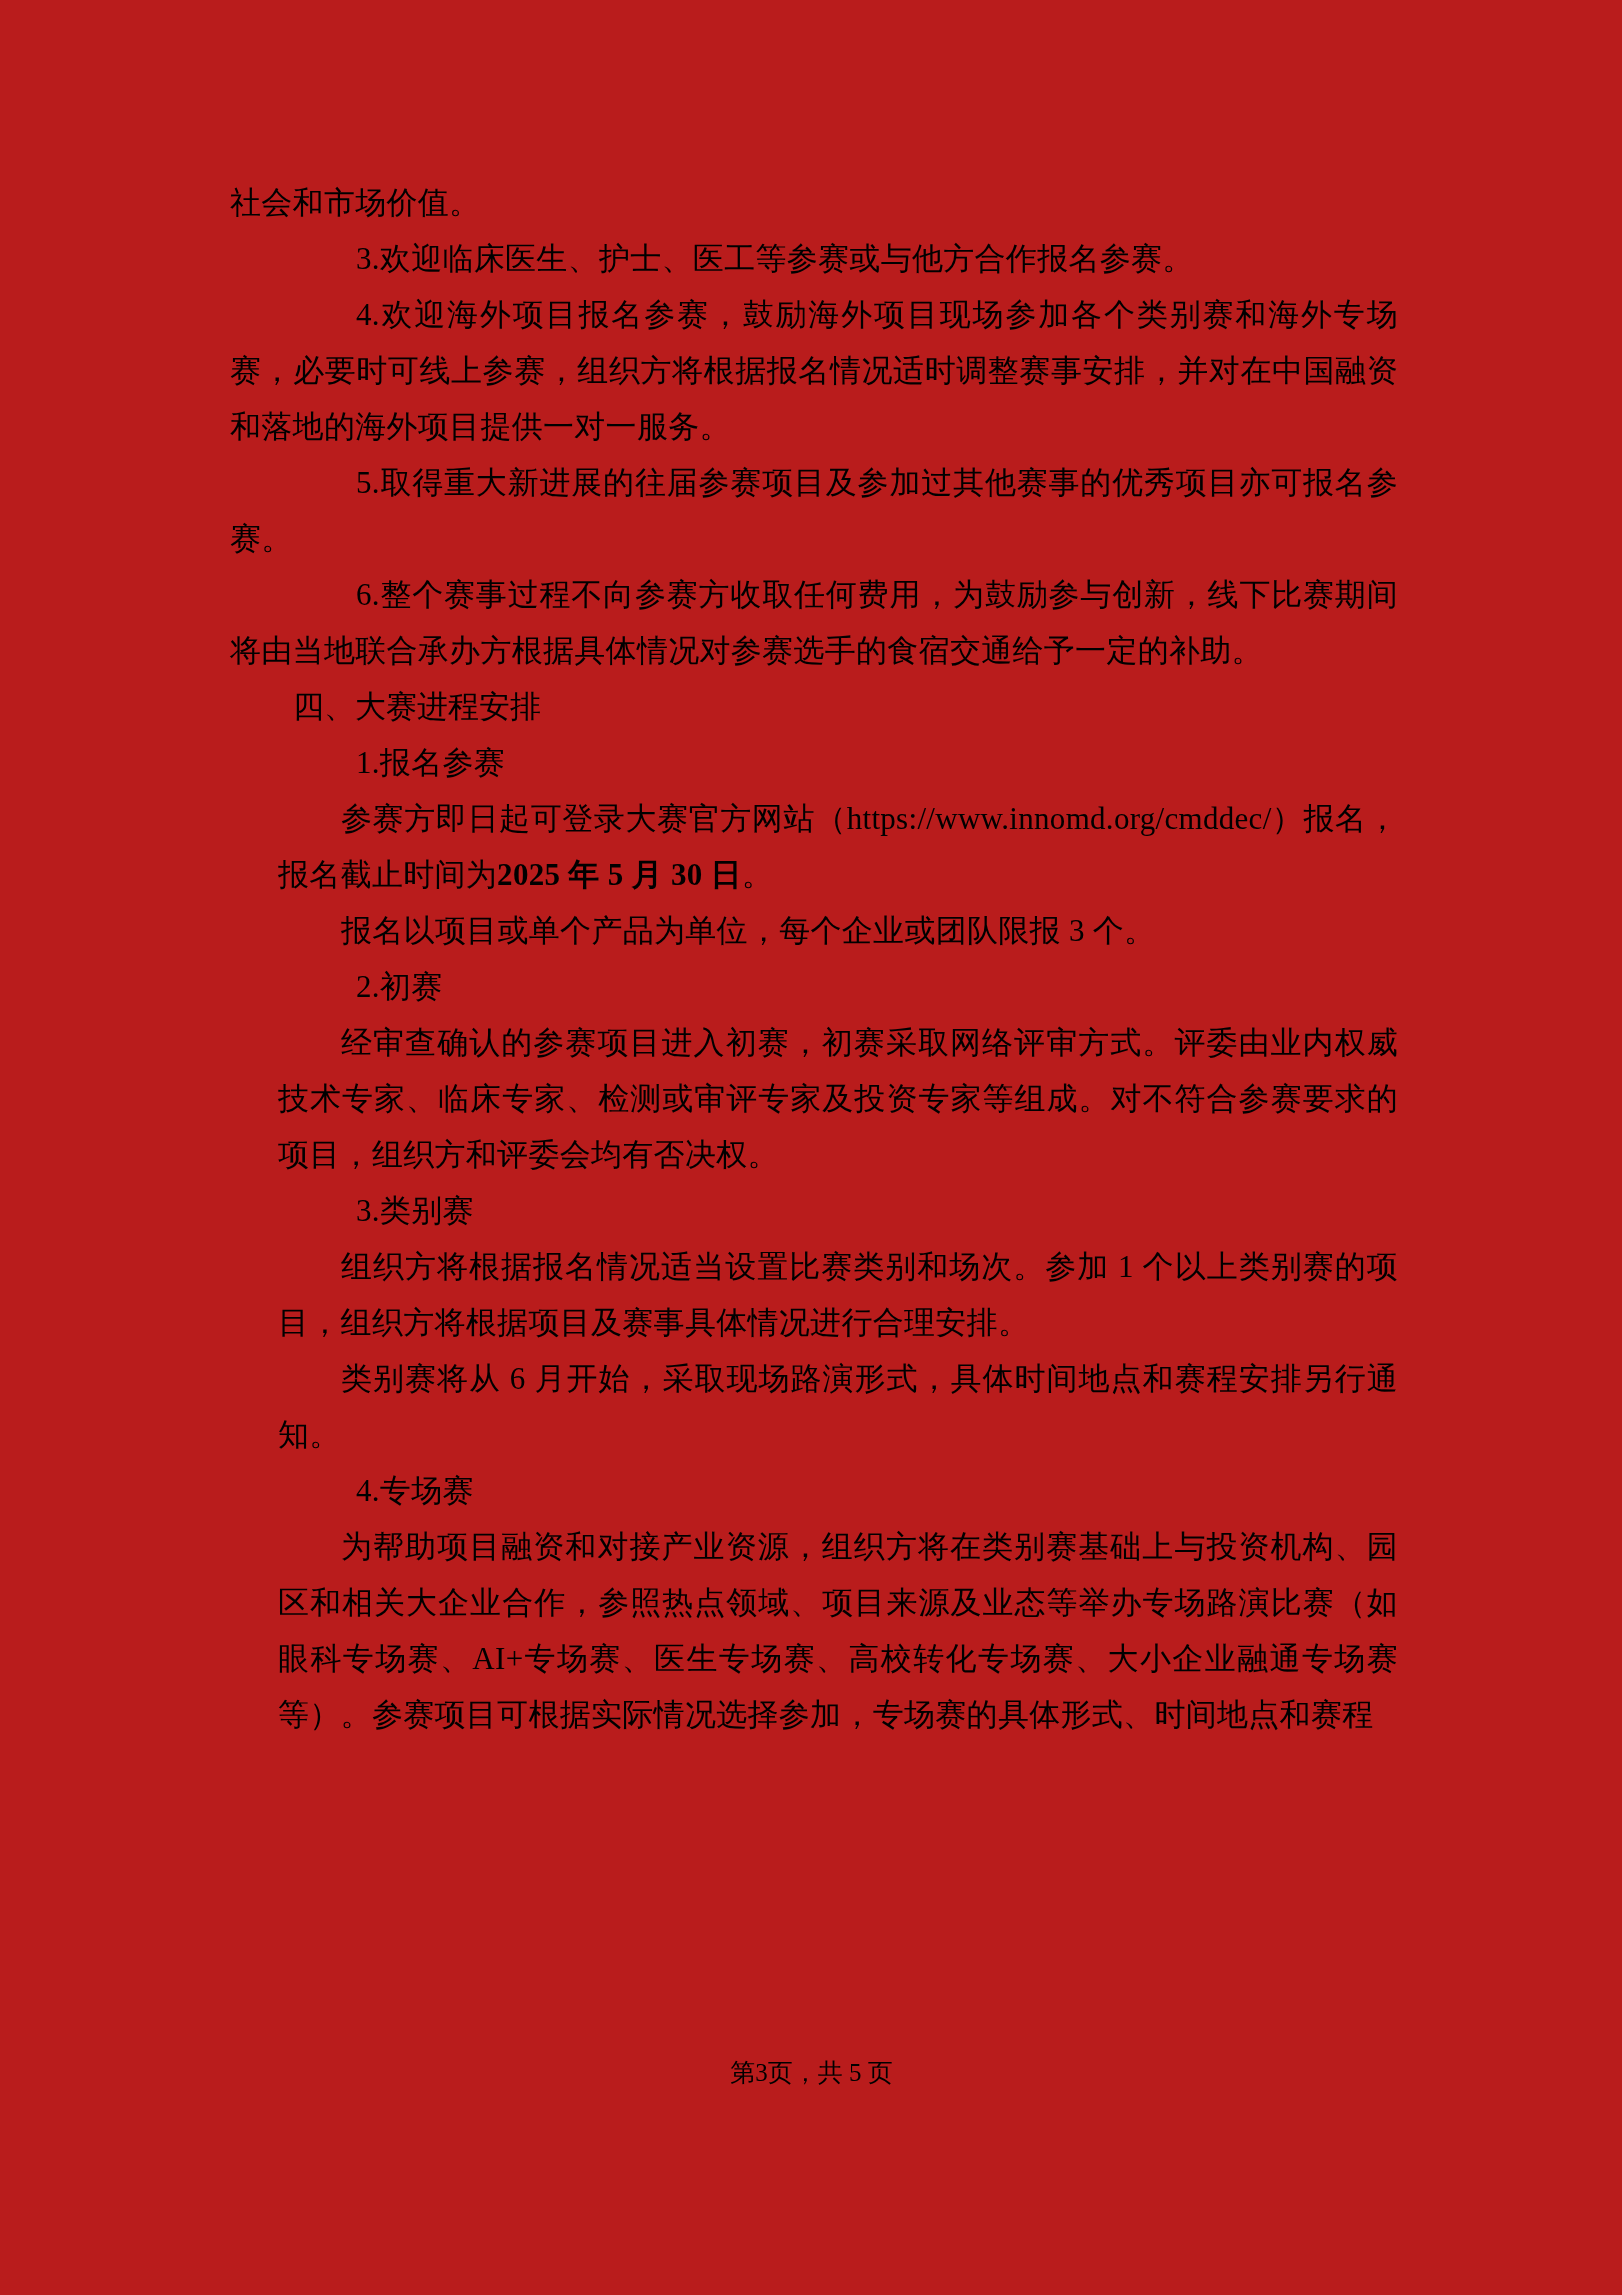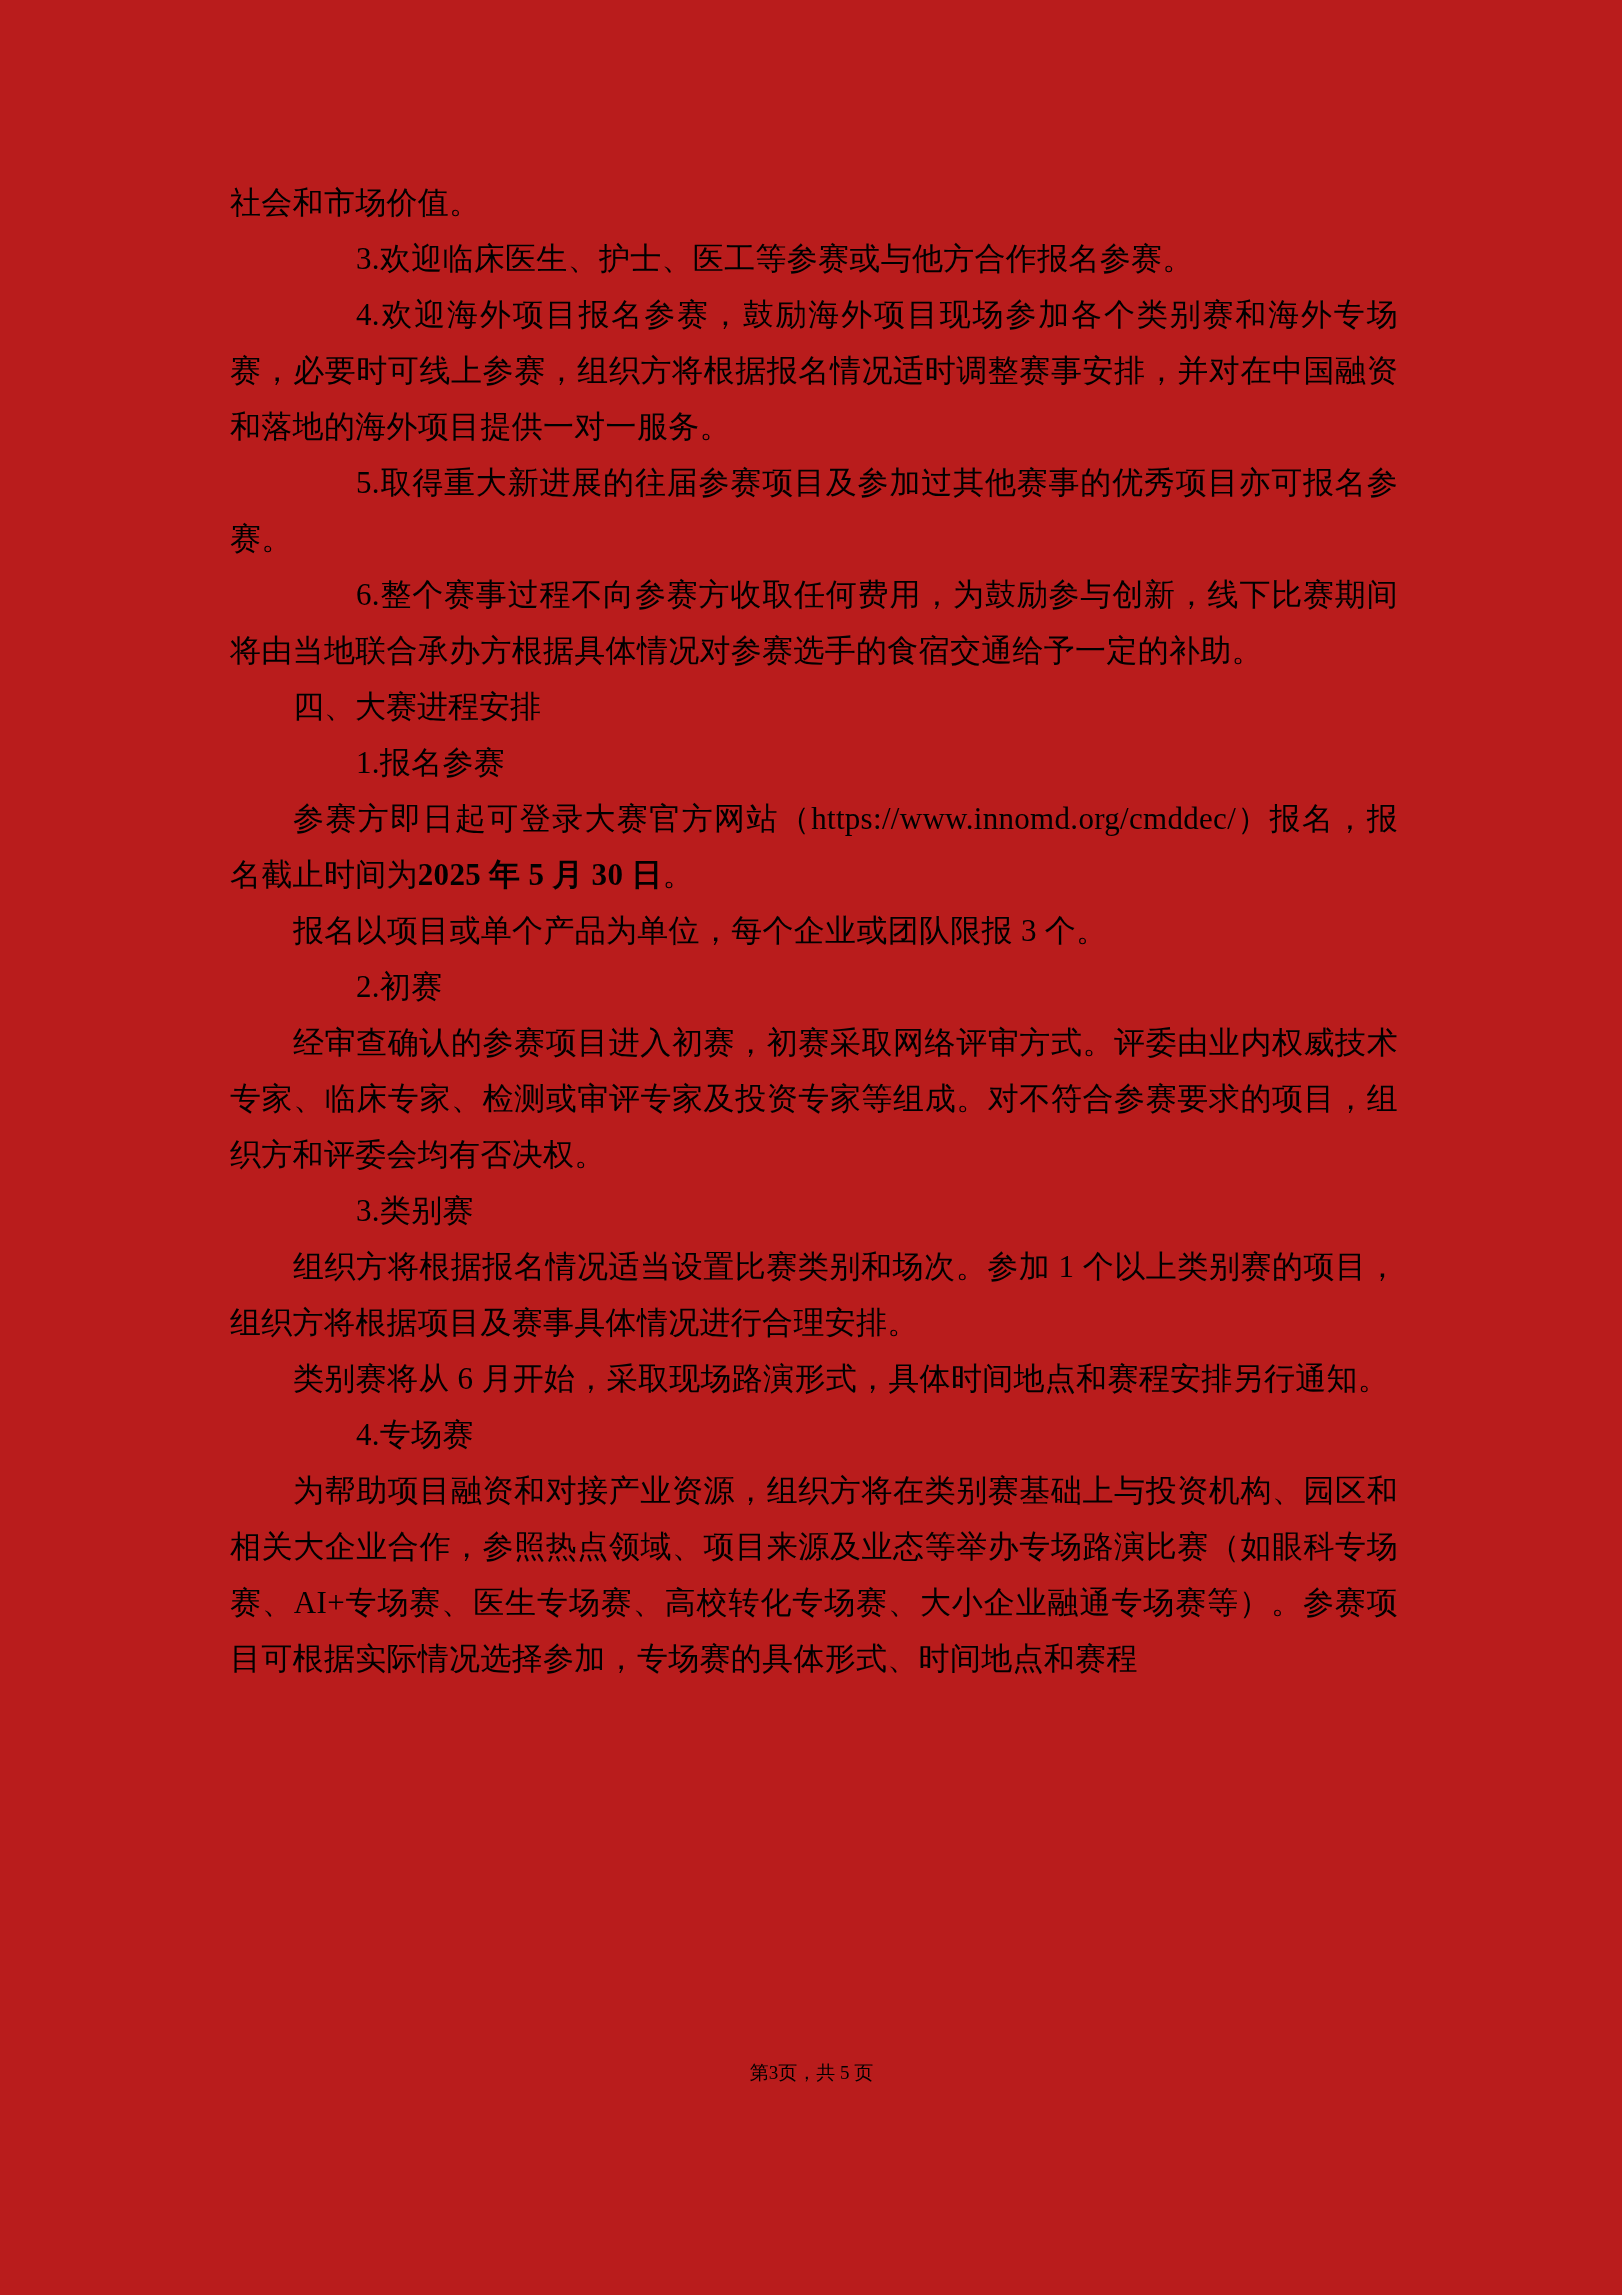--- a/index.html
+++ b/index.html
@@ -25,20 +25,21 @@
   .para {
     font-size: 31px;
     line-height: 56px;
     letter-spacing: 0.3px;
     margin: 0 0 0 0;
     text-align: justify;
     text-justify: inter-ideograph;
   }
   .indent {
     text-indent: 63px;
+    margin-left: 48px;
   }
   .indent-num {
     text-indent: 63px;
     font-family: Liberation Serif, serif;
   }
   .heading {
     font-size: 31px;
     line-height: 56px;
     font-weight: normal;
     text-indent: 63px;
@@ -50,21 +51,21 @@
   }
   .bold {
     font-weight: bold;
   }
   .footer {
     position: absolute;
     left: 0;
     right: 0;
     top: 2056px;
     text-align: center;
-    font-size: 19px;
+    font-size: 25px;
     line-height: 33px;
     color: #000000;
     font-family: "Liberation Serif", "DejaVu Serif", serif;
   }
 </style>
 </head>
 <body>
 
 <div class="page">
   <div class="content">

